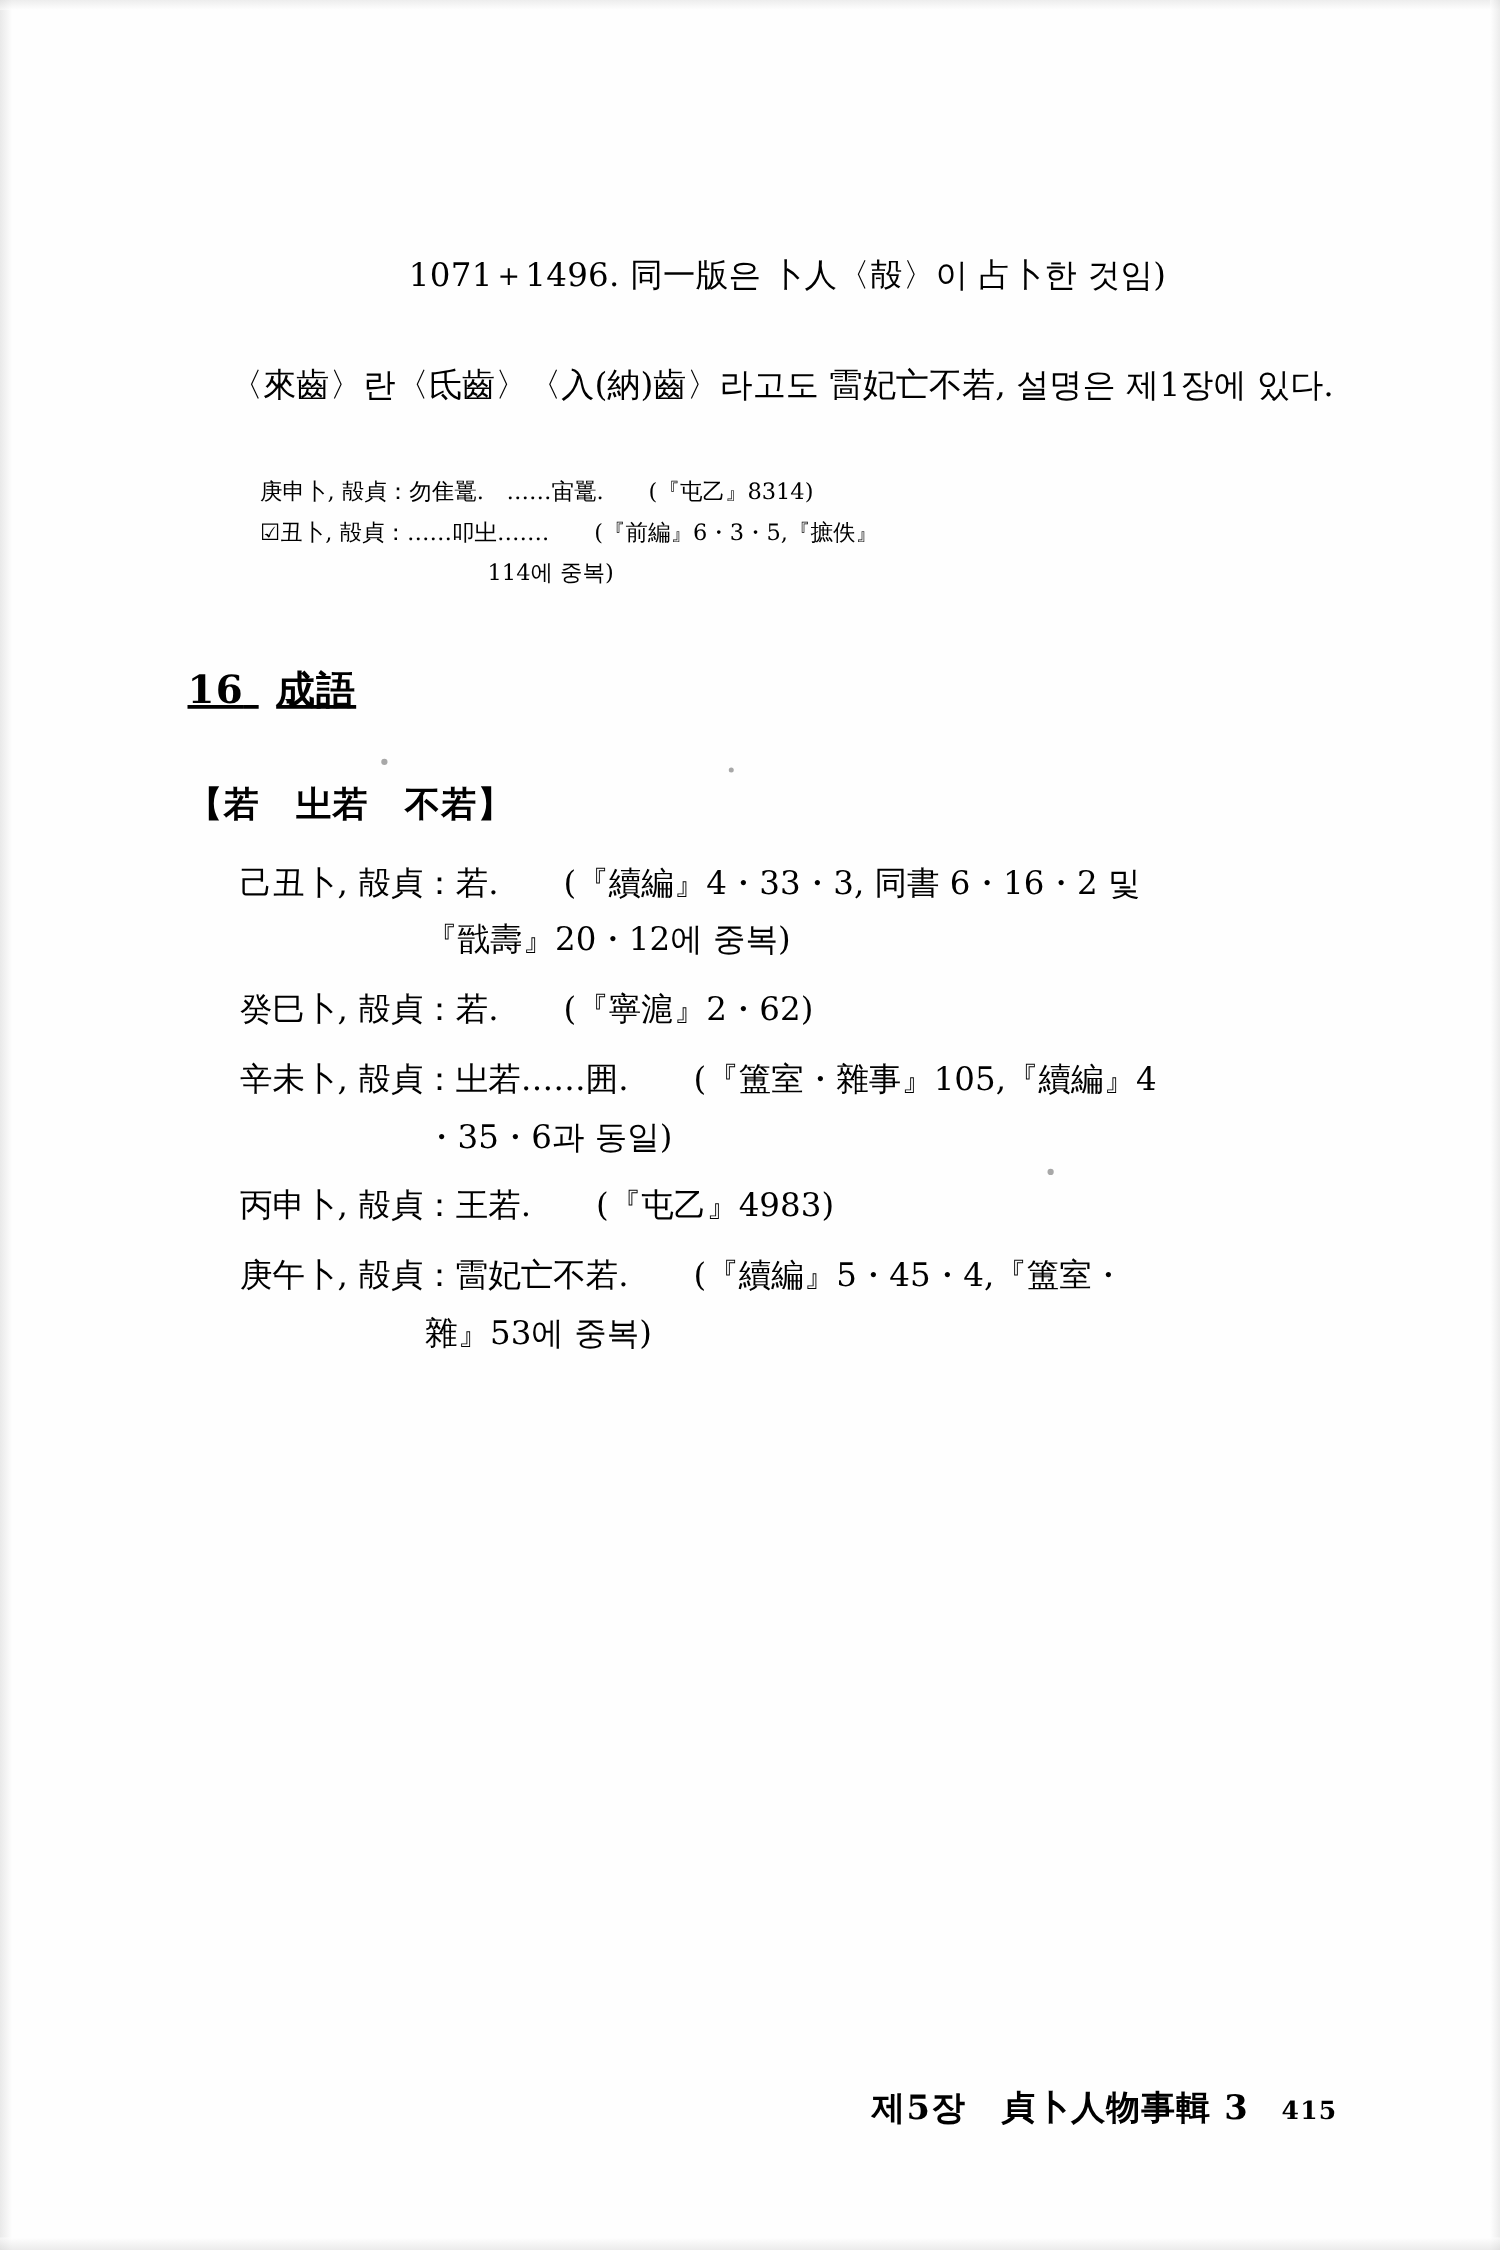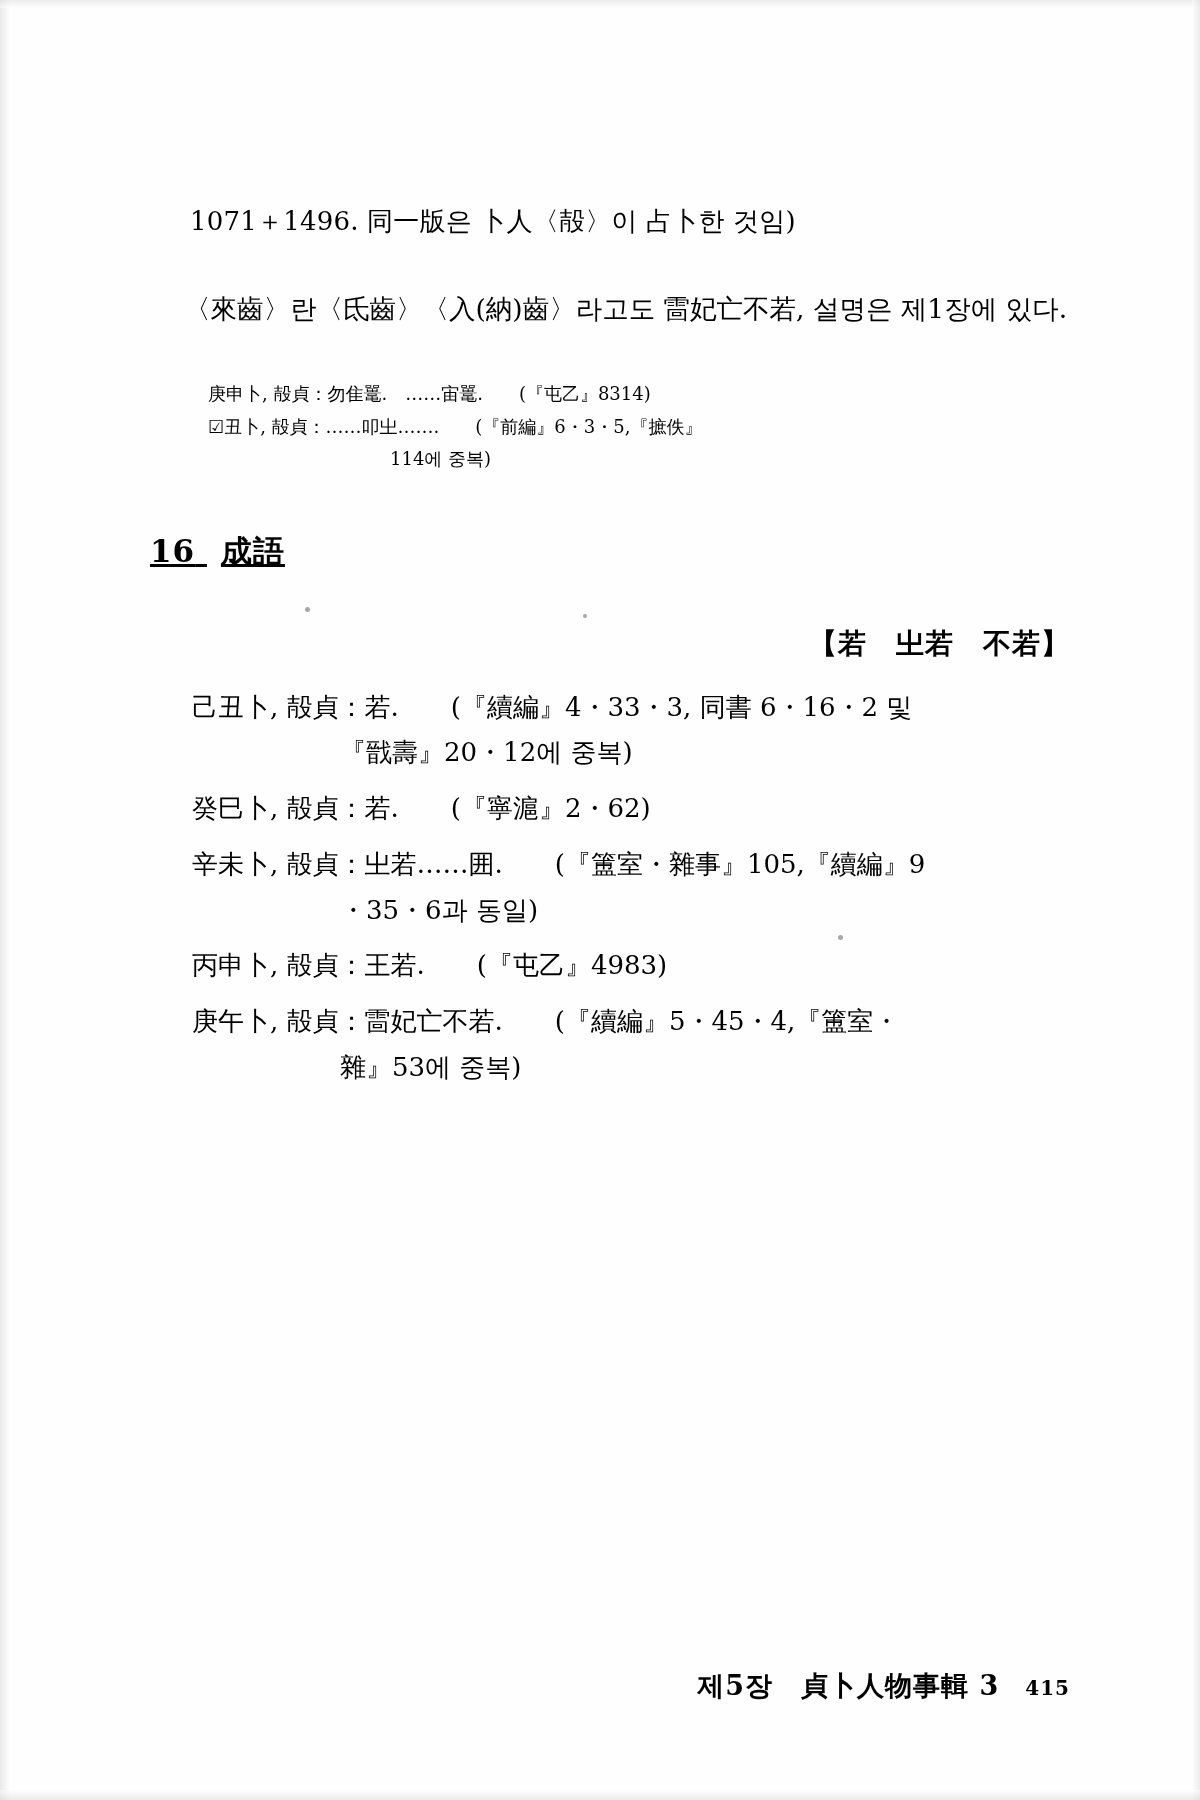--- a/index.html
+++ b/index.html
@@ -58,21 +58,21 @@
     top: 200px;
     width: 920px;
   }
 
   .para {
     font-size: 26px;
     line-height: 1.62;
     margin: 0 0 10px 0;
     letter-spacing: 0.2px;
   }
-  .indent-1 { text-indent: 0; padding-left: 40px; }
+  .indent-1 { text-indent: 0; padding-left: 40px; text-align: center; }
   .body-para {
     font-size: 26.5px;
     line-height: 1.75;
     margin: 0;
     text-align: justify;
     text-justify: inter-ideograph;
   }
   .blk { margin-bottom: 30px; }
 
   .quote-block {
@@ -95,21 +95,20 @@
     margin: 0;
     letter-spacing: 1px;
     text-decoration: underline;
   }
 
   .bracket-head {
     font-size: 28px;
     font-weight: bold;
     margin: 0;
     letter-spacing: 1px;
-    text-align: right;
   }
 
   .entry {
     padding-left: 42px;
     font-size: 26px;
     line-height: 1.76;
     white-space: nowrap;
   }
   .entry-cont {
     padding-left: 190px;
@@ -172,21 +171,21 @@
     </h2>
 
     <p class="bracket-head" style="margin-bottom:22px;">【若　㞢若　不若】</p>
 
     <div>
       <div class="entry">己丑卜, 㱿貞：若.　　(『續編』4・33・3, 同書 6・16・2 및</div>
       <div class="entry-cont">『戩壽』20・12에 중복)</div>
 
       <div class="entry" style="margin-top:10px;">癸巳卜, 㱿貞：若.　　(『寧滬』2・62)</div>
 
-      <div class="entry" style="margin-top:10px;">辛未卜, 㱿貞：㞢若……囲.　　(『簠室・雜事』105,『續編』9</div>
+      <div class="entry" style="margin-top:10px;">辛未卜, 㱿貞：㞢若……囲.　　(『簠室・雜事』105,『續編』4</div>
       <div class="entry-cont">・35・6과 동일)</div>
 
       <div class="entry" style="margin-top:10px;">丙申卜, 㱿貞：王若.　　(『屯乙』4983)</div>
 
       <div class="entry" style="margin-top:10px;">庚午卜, 㱿貞：䨓妃亡不若.　　(『續編』5・45・4,『簠室・</div>
       <div class="entry-cont">雜』53에 중복)</div>
     </div>
 
   </div>
 

